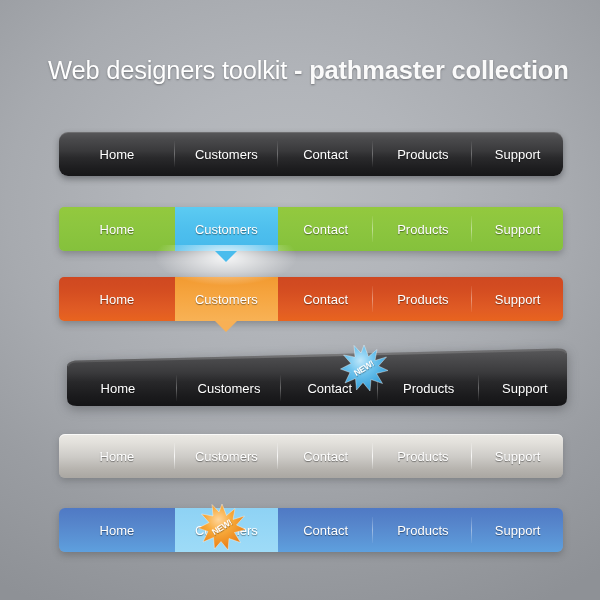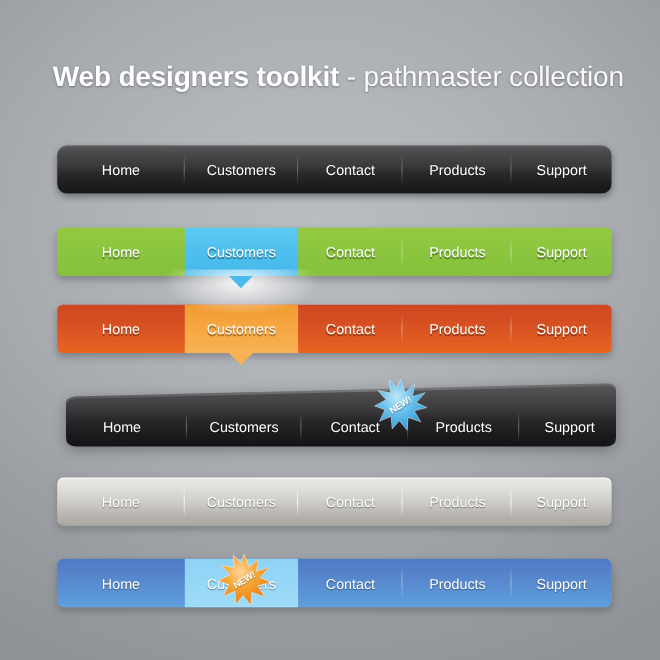--- a/index.html
+++ b/index.html
@@ -27,27 +27,27 @@
     position: absolute;
     left: 48px;
     top: 56px;
     width: 540px;
     font-size: 25.5px;
     letter-spacing: -0.2px;
     color: #ffffff;
     text-shadow: 0 1px 2px rgba(60,62,66,0.55);
     white-space: nowrap;
   }
-  #title .strong { font-weight: bold; }
-  #title .light  { font-weight: normal; color: #fafafa; margin-top: 8px; }
+  #title .strong { font-weight: normal; }
+  #title .light  { font-weight: bold; color: #fafafa; margin-top: 8px; }
 
   
   .bar-wrap {
     position: absolute;
-    left: 52px;
+    left: 59px;
     width: 504px;
     border-radius: 13px;
   }
   .bar {
     position: relative;
     display: flex;
     width: 100%;
     height: 44px;
     box-sizing: border-box;
   }

